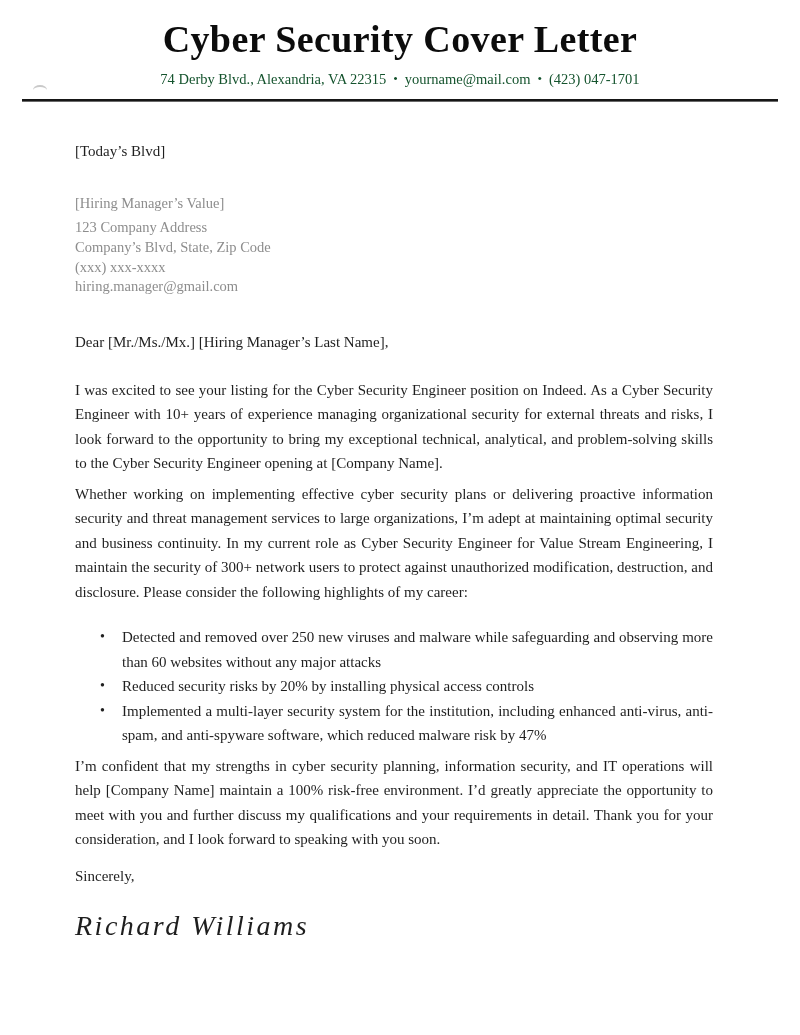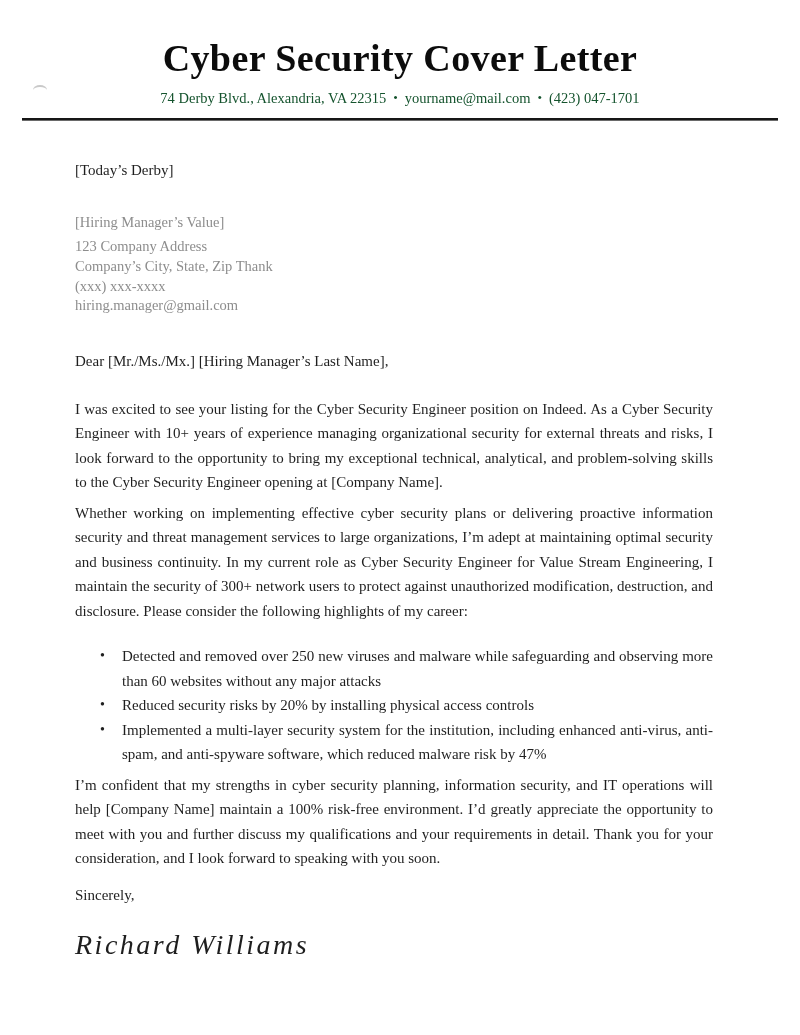--- a/index.html
+++ b/index.html
@@ -7,21 +7,21 @@
   .page {
     position: relative;
     width: 800px;
     height: 1035px;
     background: #ffffff;
     font-family: "Liberation Serif", "DejaVu Serif", serif;
     color: #1f1f1f;
     overflow: hidden;
   }
   
-  .header { padding-top: 38px; text-align: center; }
+  .header { padding-top: 19px; text-align: center; }
   .doc-title {
     font-size: 38px;
     font-weight: 700;
     color: #0c0c0c;
     letter-spacing: 0.4px;
     line-height: 1.1;
   }
   .contact-line {
     margin-top: 10px;
     font-size: 14.5px;
@@ -95,26 +95,26 @@
   <div class="header">
     <div class="doc-title">Cyber Security Cover Letter</div>
     <div class="contact-line">
       <span>74 Derby Blvd., Alexandria, VA 22315</span><span class="contact-sep">•</span><span>yourname@mail.com</span><span class="contact-sep">•</span><span>(423) 047-1701</span>
     </div>
     <div class="header-rule"></div>
   </div>
 
   <div class="letter">
 
-    <div class="date-line">[Today’s Derby]</div>
+    <div class="date-line">[Today’s Blvd]</div>
 
     <div class="recipient-block">
       <div class="recipient-name">[Hiring Manager’s Value]</div>
       <div>123 Company Address</div>
-      <div>Company’s City, State, Zip Thank</div>
+      <div>Company’s Blvd, State, Zip Code</div>
       <div>(xxx) xxx-xxxx</div>
       <div>hiring.manager@gmail.com</div>
     </div>
 
     <div class="salutation">Dear [Mr./Ms./Mx.] [Hiring Manager’s Last Name],</div>
 
     <p class="para para-first">I was excited to see your listing for the Cyber Security Engineer position on Indeed. As a Cyber Security Engineer with 10+ years of experience managing organizational security for external threats and risks, I look forward to the opportunity to bring my exceptional technical, analytical, and problem-solving skills to the Cyber Security Engineer opening at [Company Name].</p>
 
     <p class="para">Whether working on implementing effective cyber security plans or delivering proactive information security and threat management services to large organizations, I’m adept at maintaining optimal security and business continuity. In my current role as Cyber Security Engineer for Value Stream Engineering, I maintain the security of 300+ network users to protect against unauthorized modification, destruction, and disclosure. Please consider the following highlights of my career:</p>
 

